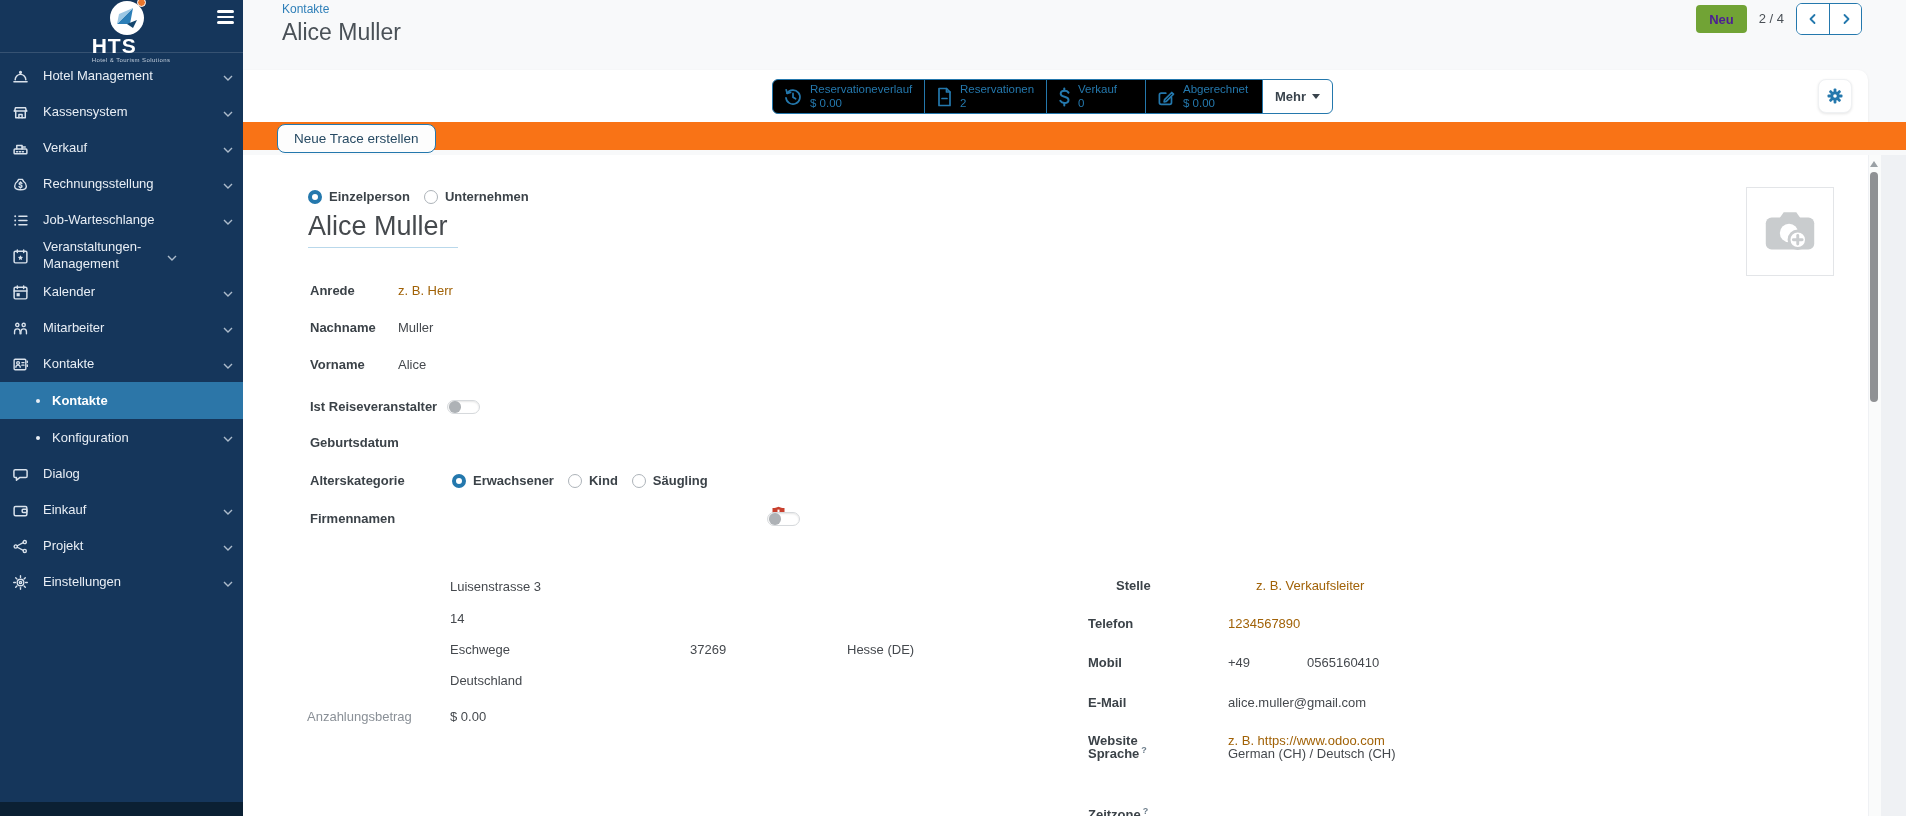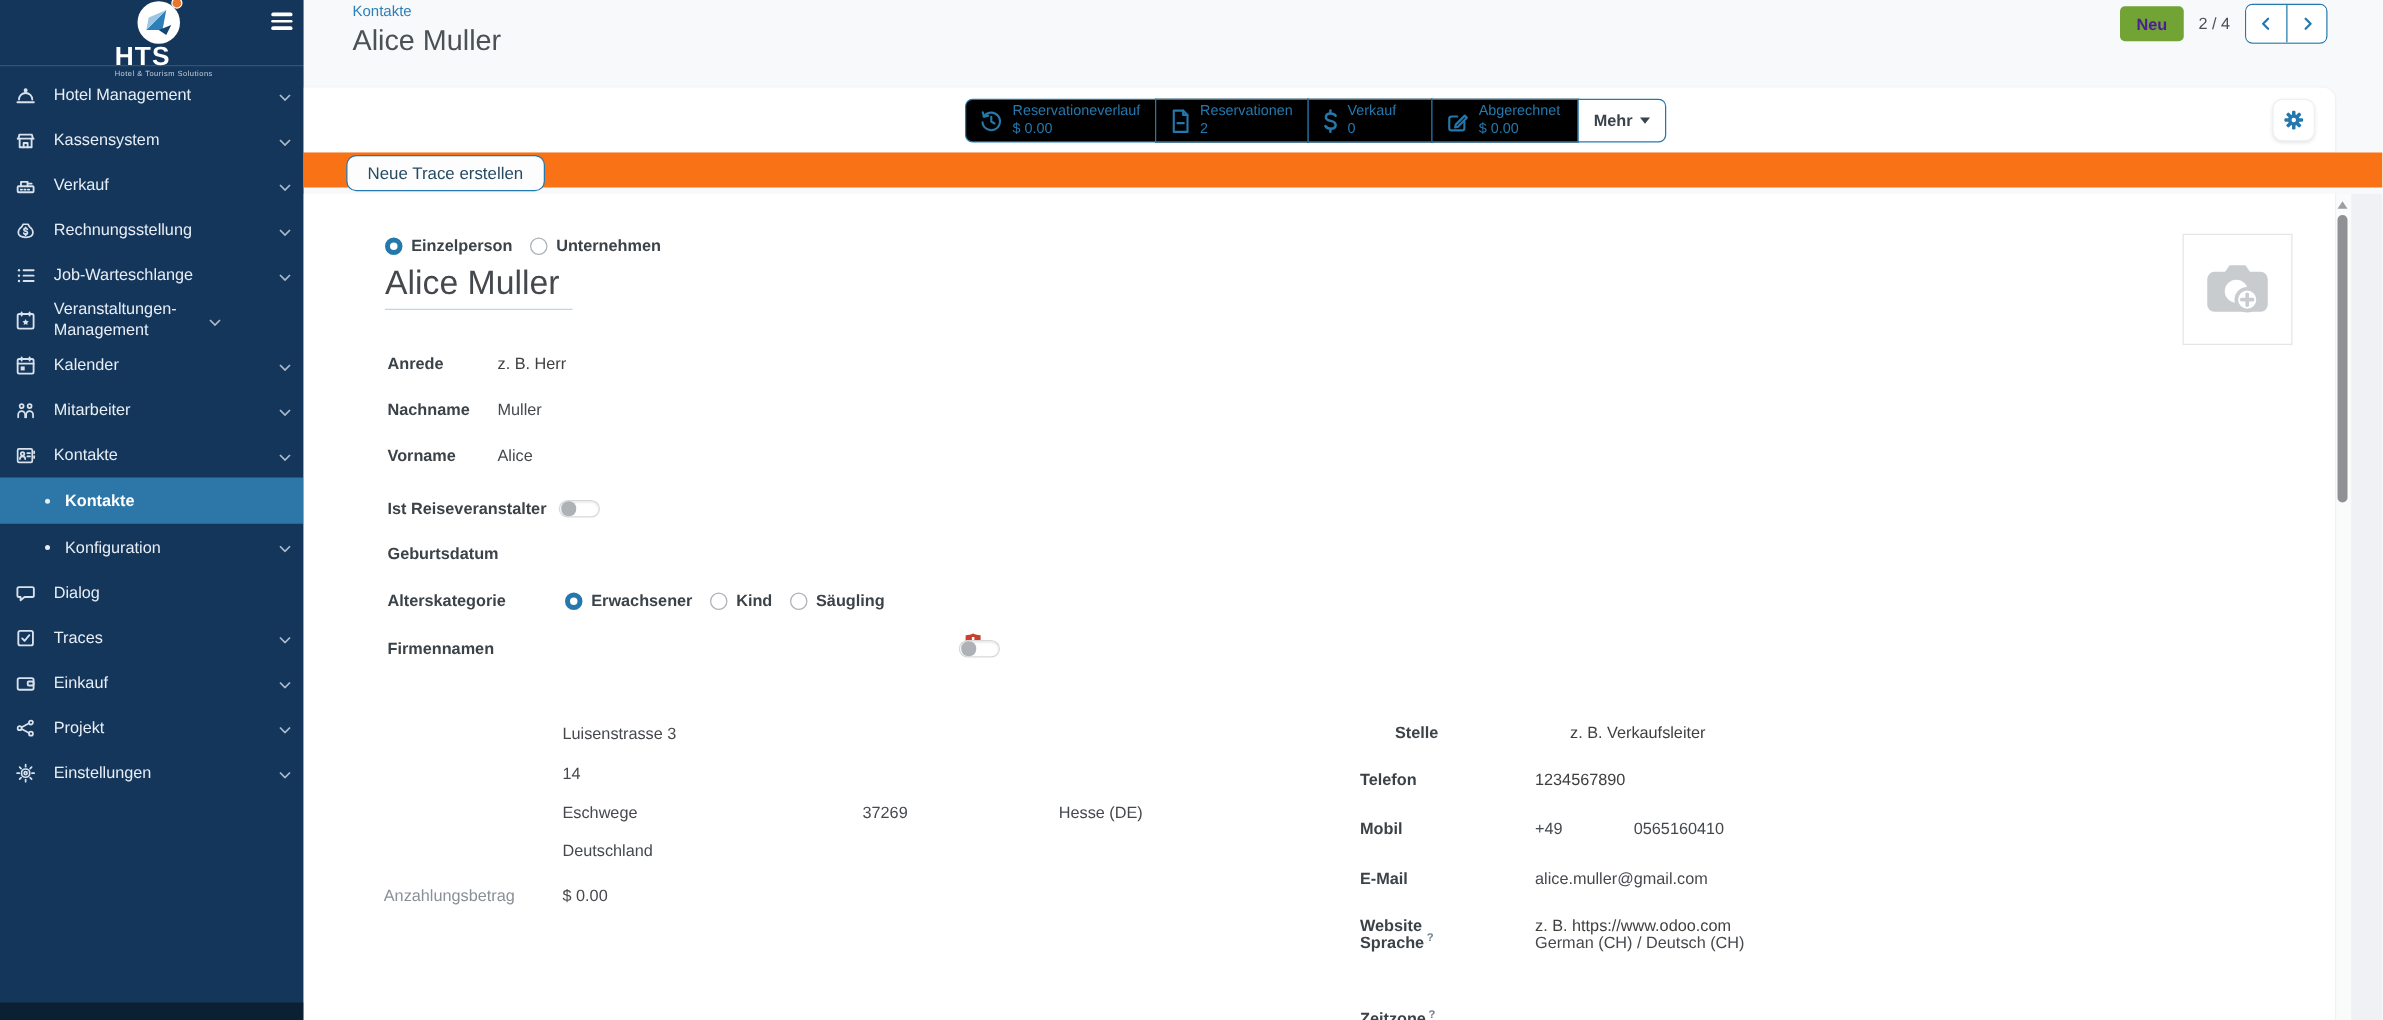--- a/index.html
+++ b/index.html
@@ -80,21 +80,21 @@
     border-bottom:6px solid #9AA0A5; cursor:pointer;}
   .scroll-thumb { position:absolute; left:2px; top:17px; width:8px; height:230px; background:#8F9194;
     border-radius:4px; cursor:pointer; }
 
   
   .row { position:absolute; display:flex; align-items:center; font-size:13px; }
   .lbl { color:#3B4248; font-weight:600; }
   .lbl-col { min-width:88px; padding-right:6px; flex:none;}
   .lbl-col-wide { min-width:142px; padding-right:6px; flex:none;}
   .val { color:#45494E; cursor:text;}
-  .ph { color:#404040; cursor:text;}
+  .ph { color:#a16207; cursor:text;}
   .muted { color:#8A9097; font-weight:normal;}
   .help { font-size:9px; color:#6B7C8A; vertical-align:super; margin-left:2px;}
   .radio { width:14px; height:14px; border-radius:50%; border:1px solid #ADB3B9; background:#fff; flex:none; cursor:pointer;}
   .radio.sel { border:4.5px solid #2478AD; }
   .radio-lab { margin:0 14px 0 7px; font-weight:600; color:#3B4248; cursor:pointer;}
   .type-title { position:absolute; left:65px; top:56px; font-size:27px; color:#45494D;
     border-bottom:1px solid #B9D8EB; padding-bottom:5px; min-width:150px; cursor:text;}
   .toggle { position:relative; width:33px; height:14px; border-radius:8px; background:#fff;
     border:1px solid #D6D9DC; box-shadow:inset 0 1px 2px rgba(0,0,0,.10); cursor:pointer; flex:none;}
   .toggle::after { content:""; position:absolute; left:1px; top:0.5px; width:11.5px; height:11.5px;
@@ -310,34 +310,20 @@
 
       <div class="nav-item">
         <span class="ico">
           <svg width="17" height="17" viewBox="0 0 16 16" fill="none" stroke="#D9E2EC" stroke-width="1.4" stroke-linecap="round" stroke-linejoin="round">
             <path d="M3 3.5 h10 a1.2 1.2 0 0 1 1.2 1.2 v5 a1.2 1.2 0 0 1 -1.2 1.2 H7.2 L4.2 13.4 V10.9 H3 a1.2 1.2 0 0 1 -1.2 -1.2 v-5 A1.2 1.2 0 0 1 3 3.5 z"></path>
           </svg>
         </span>
         <span class="lab">Dialog</span>
       </div>
 
-      <div class="nav-item">
-        <span class="ico">
-          <svg width="17" height="17" viewBox="0 0 16 16" fill="none" stroke="#D9E2EC" stroke-width="1.4" stroke-linecap="round" stroke-linejoin="round">
-            <rect x="2.5" y="2.5" width="11" height="11" rx="1.5"></rect>
-              <polyline points="5.4,8.2 7.2,10 10.8,5.8"></polyline>
-          </svg>
-        </span>
-        <span class="lab">Traces</span>
-        <span class="chev">
-          <svg width="10" height="6" viewBox="0 0 10 6">
-              <polyline points="1,1 5,5 9,1" fill="none" stroke="#C7D3DF" stroke-width="1.4"></polyline>
-            </svg>
-        </span>
-      </div>
 
       <div class="nav-item">
         <span class="ico">
           <svg width="17" height="17" viewBox="0 0 16 16" fill="none" stroke="#D9E2EC" stroke-width="1.4" stroke-linecap="round" stroke-linejoin="round">
             <rect x="2" y="4.2" width="12" height="8.8" rx="1.4"></rect>
             <rect x="9.6" y="6.8" width="4.4" height="3" rx="0.8"></rect>
           </svg>
         </span>
         <span class="lab">Einkauf</span>
         <span class="chev">

